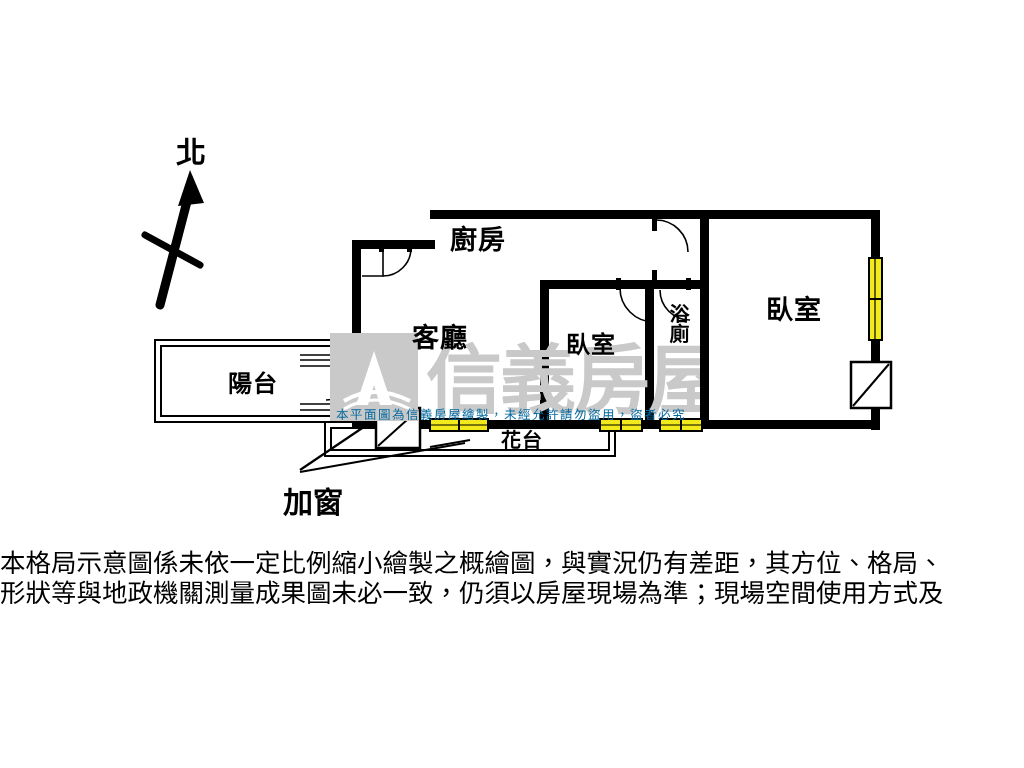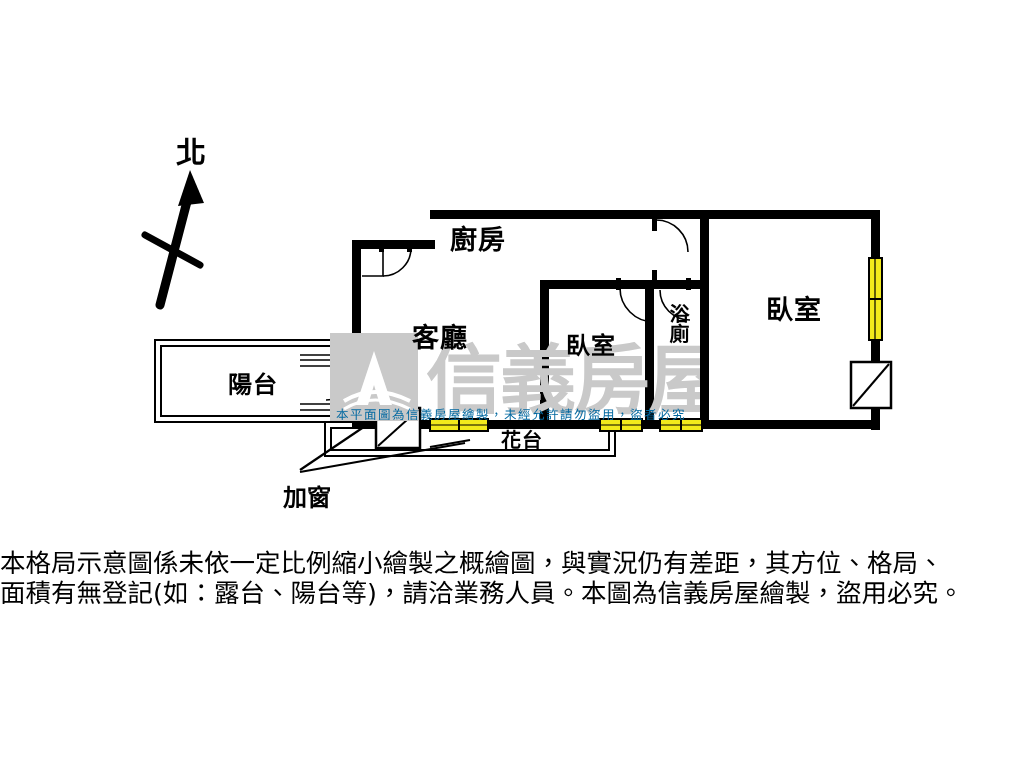--- a/index.html
+++ b/index.html
@@ -25,21 +25,21 @@
   #plan-svg {
     position: absolute;
     left: 0;
     top: 0;
     width: 1024px;
     height: 768px;
     display: block;
   }
   .room-label {
     position: absolute;
-    font-family: Liberation Sans, sans-serif;
+    font-family: Liberation Serif, serif;
     font-weight: 700;
     color: #000000;
     white-space: nowrap;
     line-height: 1.05;
     letter-spacing: 1px;
     z-index: 6;
   }
   .label-lg { font-size: 27px; }
   .label-md { font-size: 24px; }
   .label-sm { font-size: 20px; }
@@ -51,21 +51,21 @@
   }
   .north-label {
     position: absolute;
     font-size: 30px;
     font-weight: 700;
     color: #000000;
     z-index: 6;
   }
   .annot-label {
     position: absolute;
-    font-size: 24px;
+    font-size: 30px;
     font-weight: 700;
     color: #000000;
     white-space: nowrap;
     z-index: 6;
   }
   #watermark {
     position: absolute;
     left: 330px;
     top: 325px;
     width: 370px;
@@ -250,14 +250,14 @@
   <div class="room-label label-md" style="left:228px; top:372px;">陽台</div>
 
   <div class="room-label label-sm" style="left:477px; top:430px;margin-left:24px;">花台</div>
 
   <div class="annot-label" style="left:283px; top:478px;">加窗</div>
 
 </div>
 
 <div id="disclaimer">
   <p>本格局示意圖係未依一定比例縮小繪製之概繪圖，與實況仍有差距，其方位、格局、</p>
-  <p>面積有無登記(如：露台、陽台等)，請洽業務人員。本圖為信義房屋繪製，盜用必究。</p>
+  <p>形狀等與地政機關測量成果圖未必一致，仍須以房屋現場為準；現場空間使用方式及</p>
 </div>
 
 </body></html>

